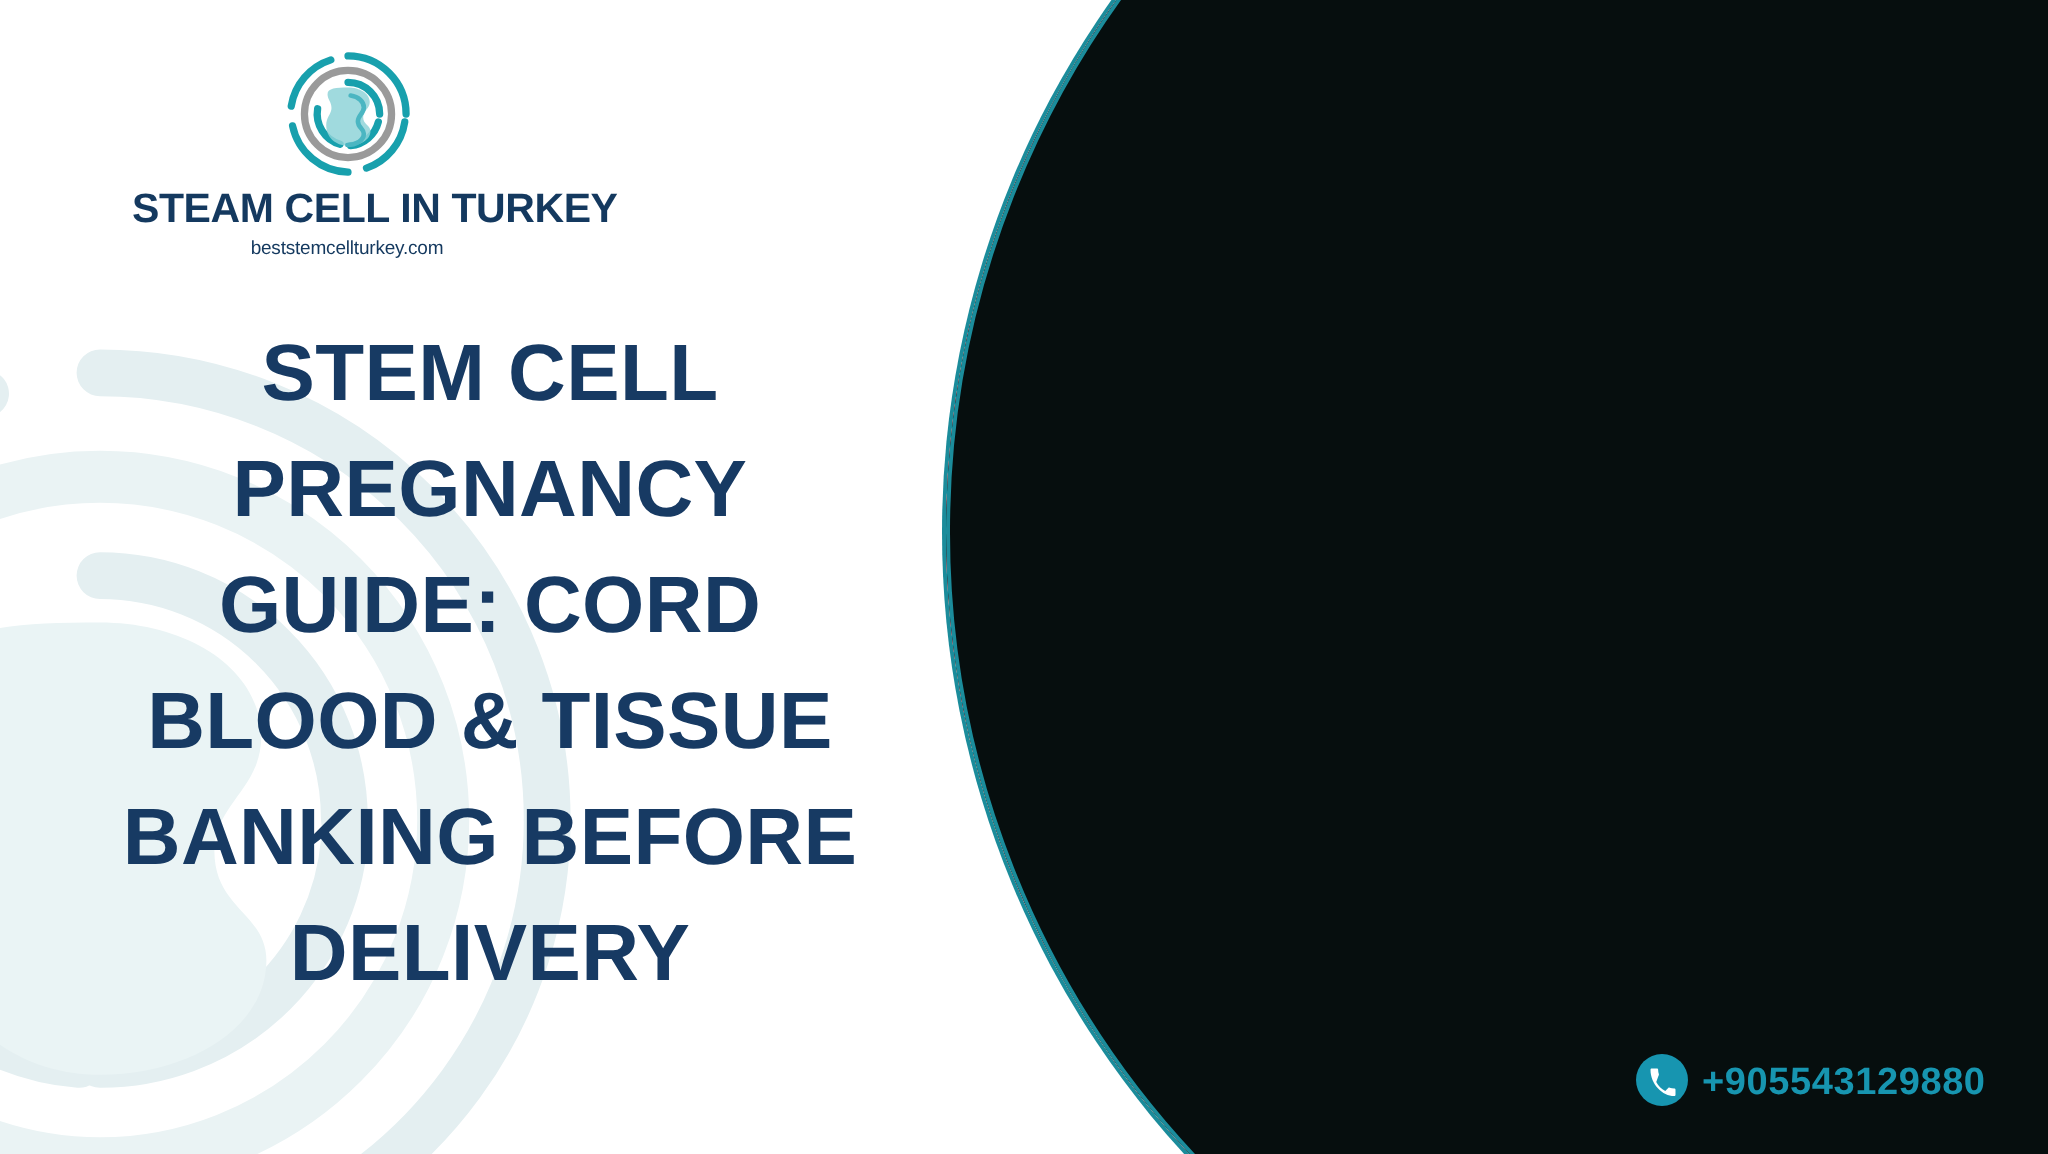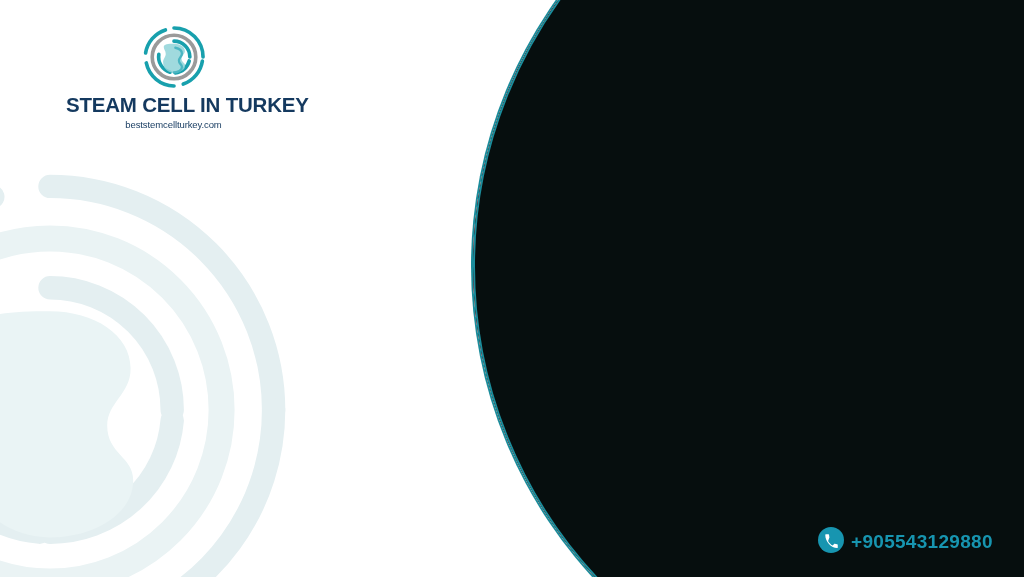--- a/index.html
+++ b/index.html
@@ -218,20 +218,28 @@
         <path d="M146 112 A48 48 0 0 1 104 148"></path>
         <path d="M88 146 A48 48 0 0 1 54 92"></path>
       </g>
       <path d="M100 60 c18 0 33 9 33 22 c0 10 -10 13 -10 23 c0 11 11 12 11 21 c0 13 -16 22 -34 22 c-19 0 -33 -13 -33 -31 c0 -12 8 -17 8 -26 c0 -10 -6 -13 -6 -21 c0 -9 13 -10 31 -10 z" fill="#8fd3d8" opacity="0.85"></path>
       <path d="M104 72 c12 2 20 9 20 18 c0 9 -9 12 -9 21 c0 10 9 11 9 19 c0 10 -12 17 -25 17" fill="none" stroke="#4bb6c2" stroke-width="7" stroke-linecap="round"></path>
     </svg>
     <div class="logo-word">STEAM CELL IN TURKEY</div>
     <div class="logo-url">beststemcellturkey.com</div>
   </div>
 
+  <div class="headline">
+    <span class="ln">STEM CELL</span>
+    <span class="ln">PREGNANCY</span>
+    <span class="ln">GUIDE: CORD</span>
+    <span class="ln">BLOOD &amp; TISSUE</span>
+    <span class="ln">BANKING BEFORE</span>
+    <span class="ln">DELIVERY</span>
+  </div>
 
   <div class="phone-badge">
     <span class="phone-icon">
       <svg width="15" height="15" viewBox="0 0 24 24" aria-hidden="true">
         <path fill="#ffffff" d="M6.6 10.8c1.6 3.1 4.1 5.6 7.2 7.2l2.4-2.4c.3-.3.7-.4 1.1-.3 1.2.4 2.4.6 3.7.6.6 0 1 .4 1 1V21c0 .6-.4 1-1 1C11.6 22 2 12.4 2 .9c0-.6.4-1 1-1h4.1c.6 0 1 .4 1 1 0 1.3.2 2.5.6 3.7.1.4 0 .8-.3 1.1L6.6 10.8z" transform="translate(0,2)"></path>
       </svg>
     </span>
     <span class="phone-number">+905543129880</span>
   </div>
 

